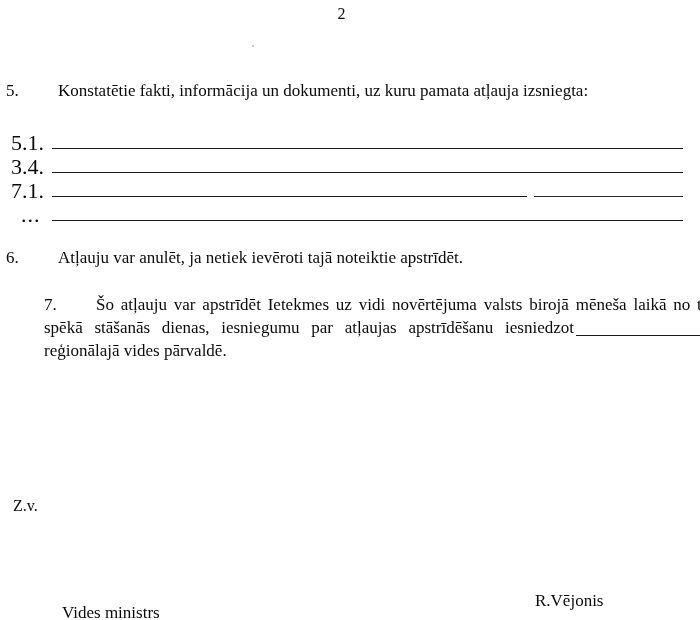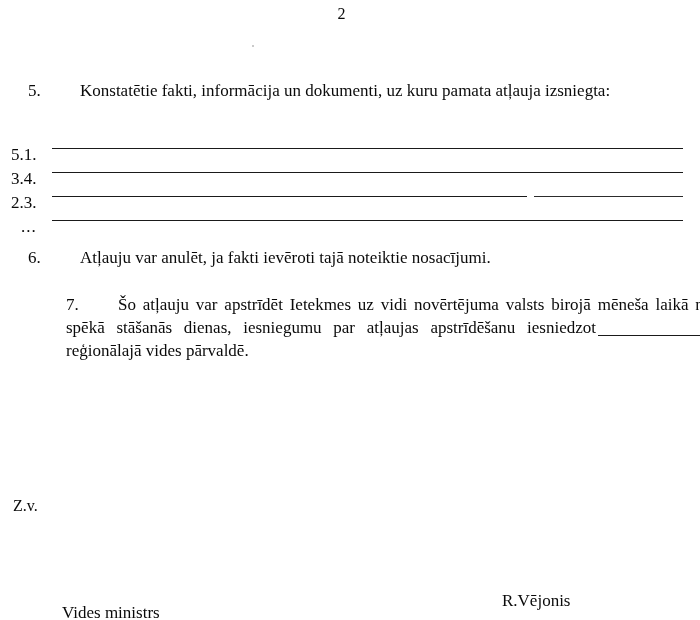--- a/index.html
+++ b/index.html
@@ -43,21 +43,21 @@
     top: 45px;
     width: 2px;
     height: 2px;
     background: #b9b9b9;
     border-radius: 50%;
   }
 
   
   .clause {
     position: absolute;
-    left: 28px;
+    left: 6px;
     width: 672px;
     font-size: 17px;
     line-height: 23px;
     text-align: justify;
     text-justify: inter-word;
   }
   .clause .num {
     display: inline-block;
     width: 52px;
   }
@@ -72,22 +72,22 @@
     top: 128px;
     width: 672px;
   }
   .subitem {
     position: relative;
     height: 24px;
   }
   .subitem .label {
     position: absolute;
     left: 0;
-    top: 16px;
-    font-size: 17px;
+    top: 4px;
+    font-size: 22px;
     line-height: 21px;
     width: 44px;
   }
   .subitem .label.ellipsis {
     left: 10px;
     letter-spacing: 1px;
   }
   .subitem .rule {
     position: absolute;
     left: 41px;
@@ -141,21 +141,21 @@
   }
   .footer-role {
     position: absolute;
     left: 62px;
     top: 12px;
     font-size: 17px;
     line-height: 22px;
   }
   .footer-name {
     position: absolute;
-    left: 502px;
+    left: 535px;
     top: 0;
     font-size: 17px;
     line-height: 22px;
   }
 </style>
 </head>
 <body>
 
 <div class="page">
 
@@ -173,33 +173,33 @@
       <span class="label">5.1.</span>
       <span class="rule"></span>
     </div>
 
     <div class="subitem">
       <span class="label">3.4.</span>
       <span class="rule"></span>
     </div>
 
     <div class="subitem">
-      <span class="label">2.3.</span>
+      <span class="label">7.1.</span>
       <span class="rule gapped"></span>
     </div>
 
     <div class="subitem">
       <span class="label ellipsis">...</span>
       <span class="rule"></span>
     </div>
 
   </div>
 
   <div class="clause clause-6">
-    <span class="num">6.</span><span>Atļauju var anulēt, ja fakti ievēroti tajā noteiktie nosacījumi.</span>
+    <span class="num">6.</span><span>Atļauju var anulēt, ja netiek ievēroti tajā noteiktie apstrīdēt.</span>
   </div>
 
   <div class="clause clause-7">
     <span class="num">7.</span><span>Šo atļauju var apstrīdēt Ietekmes uz vidi novērtējuma valsts birojā mēneša laikā no tās spēkā stāšanās dienas, iesniegumu par atļaujas apstrīdēšanu iesniedzot</span><span class="inline-blank"></span><span>reģionālajā vides pārvaldē.</span>
   </div>
 
   <div class="sig-strip">
 
     
 

